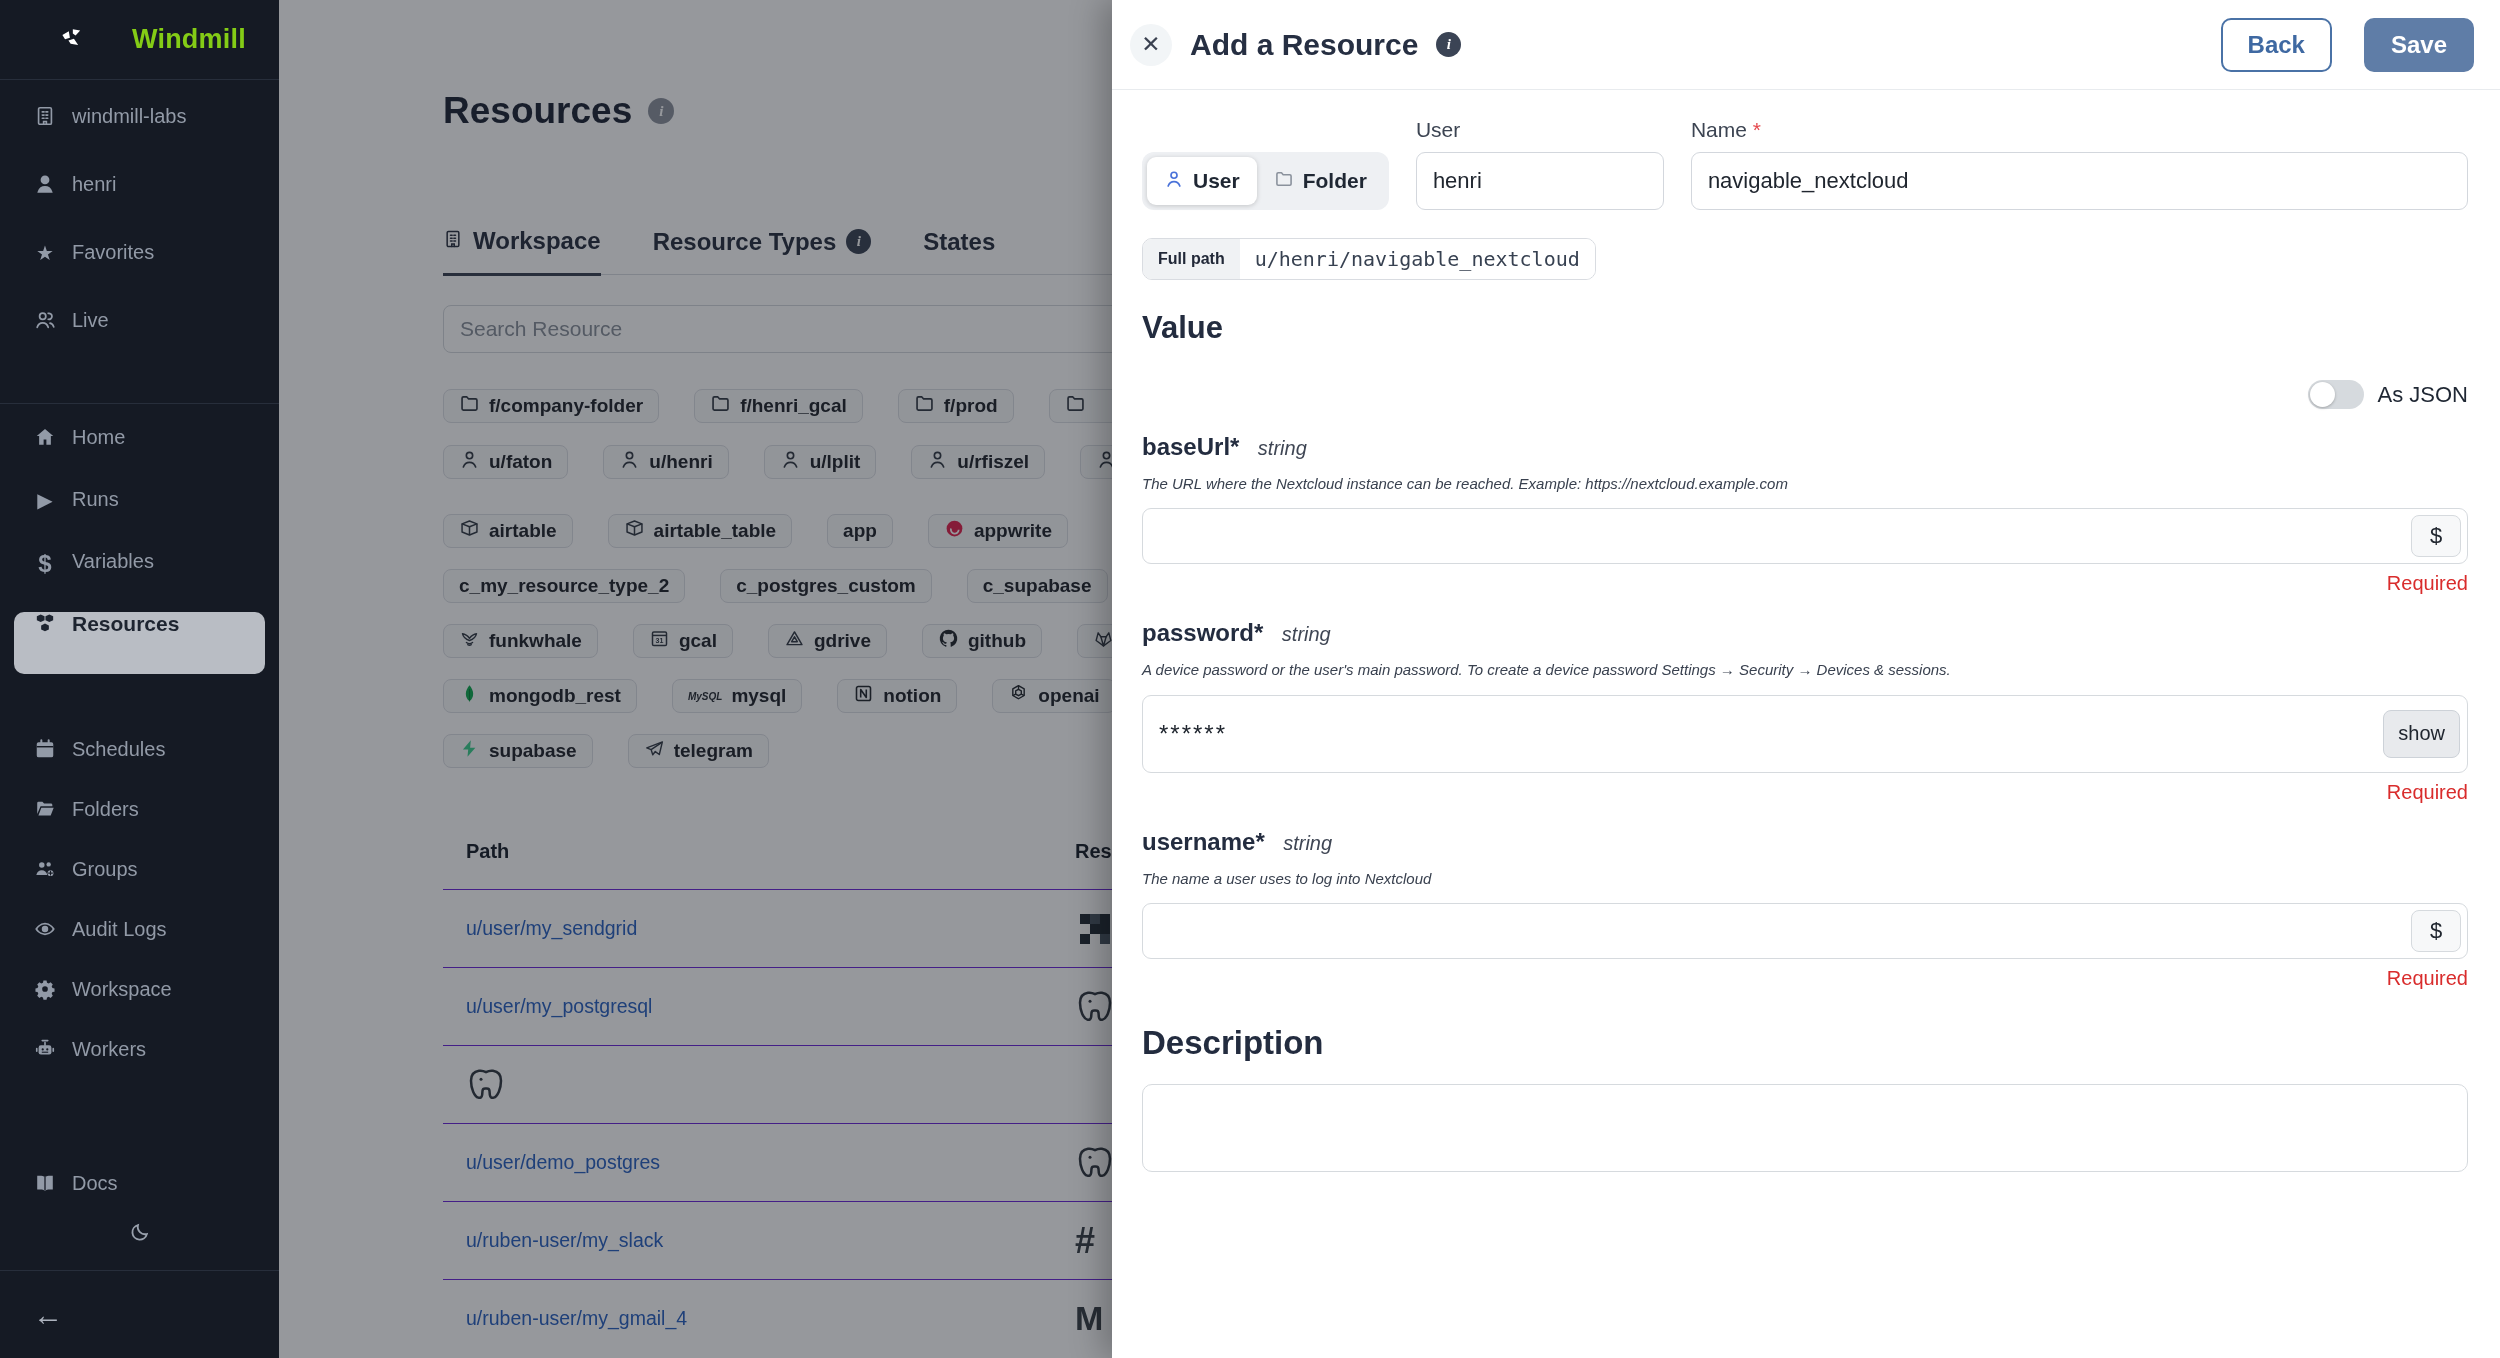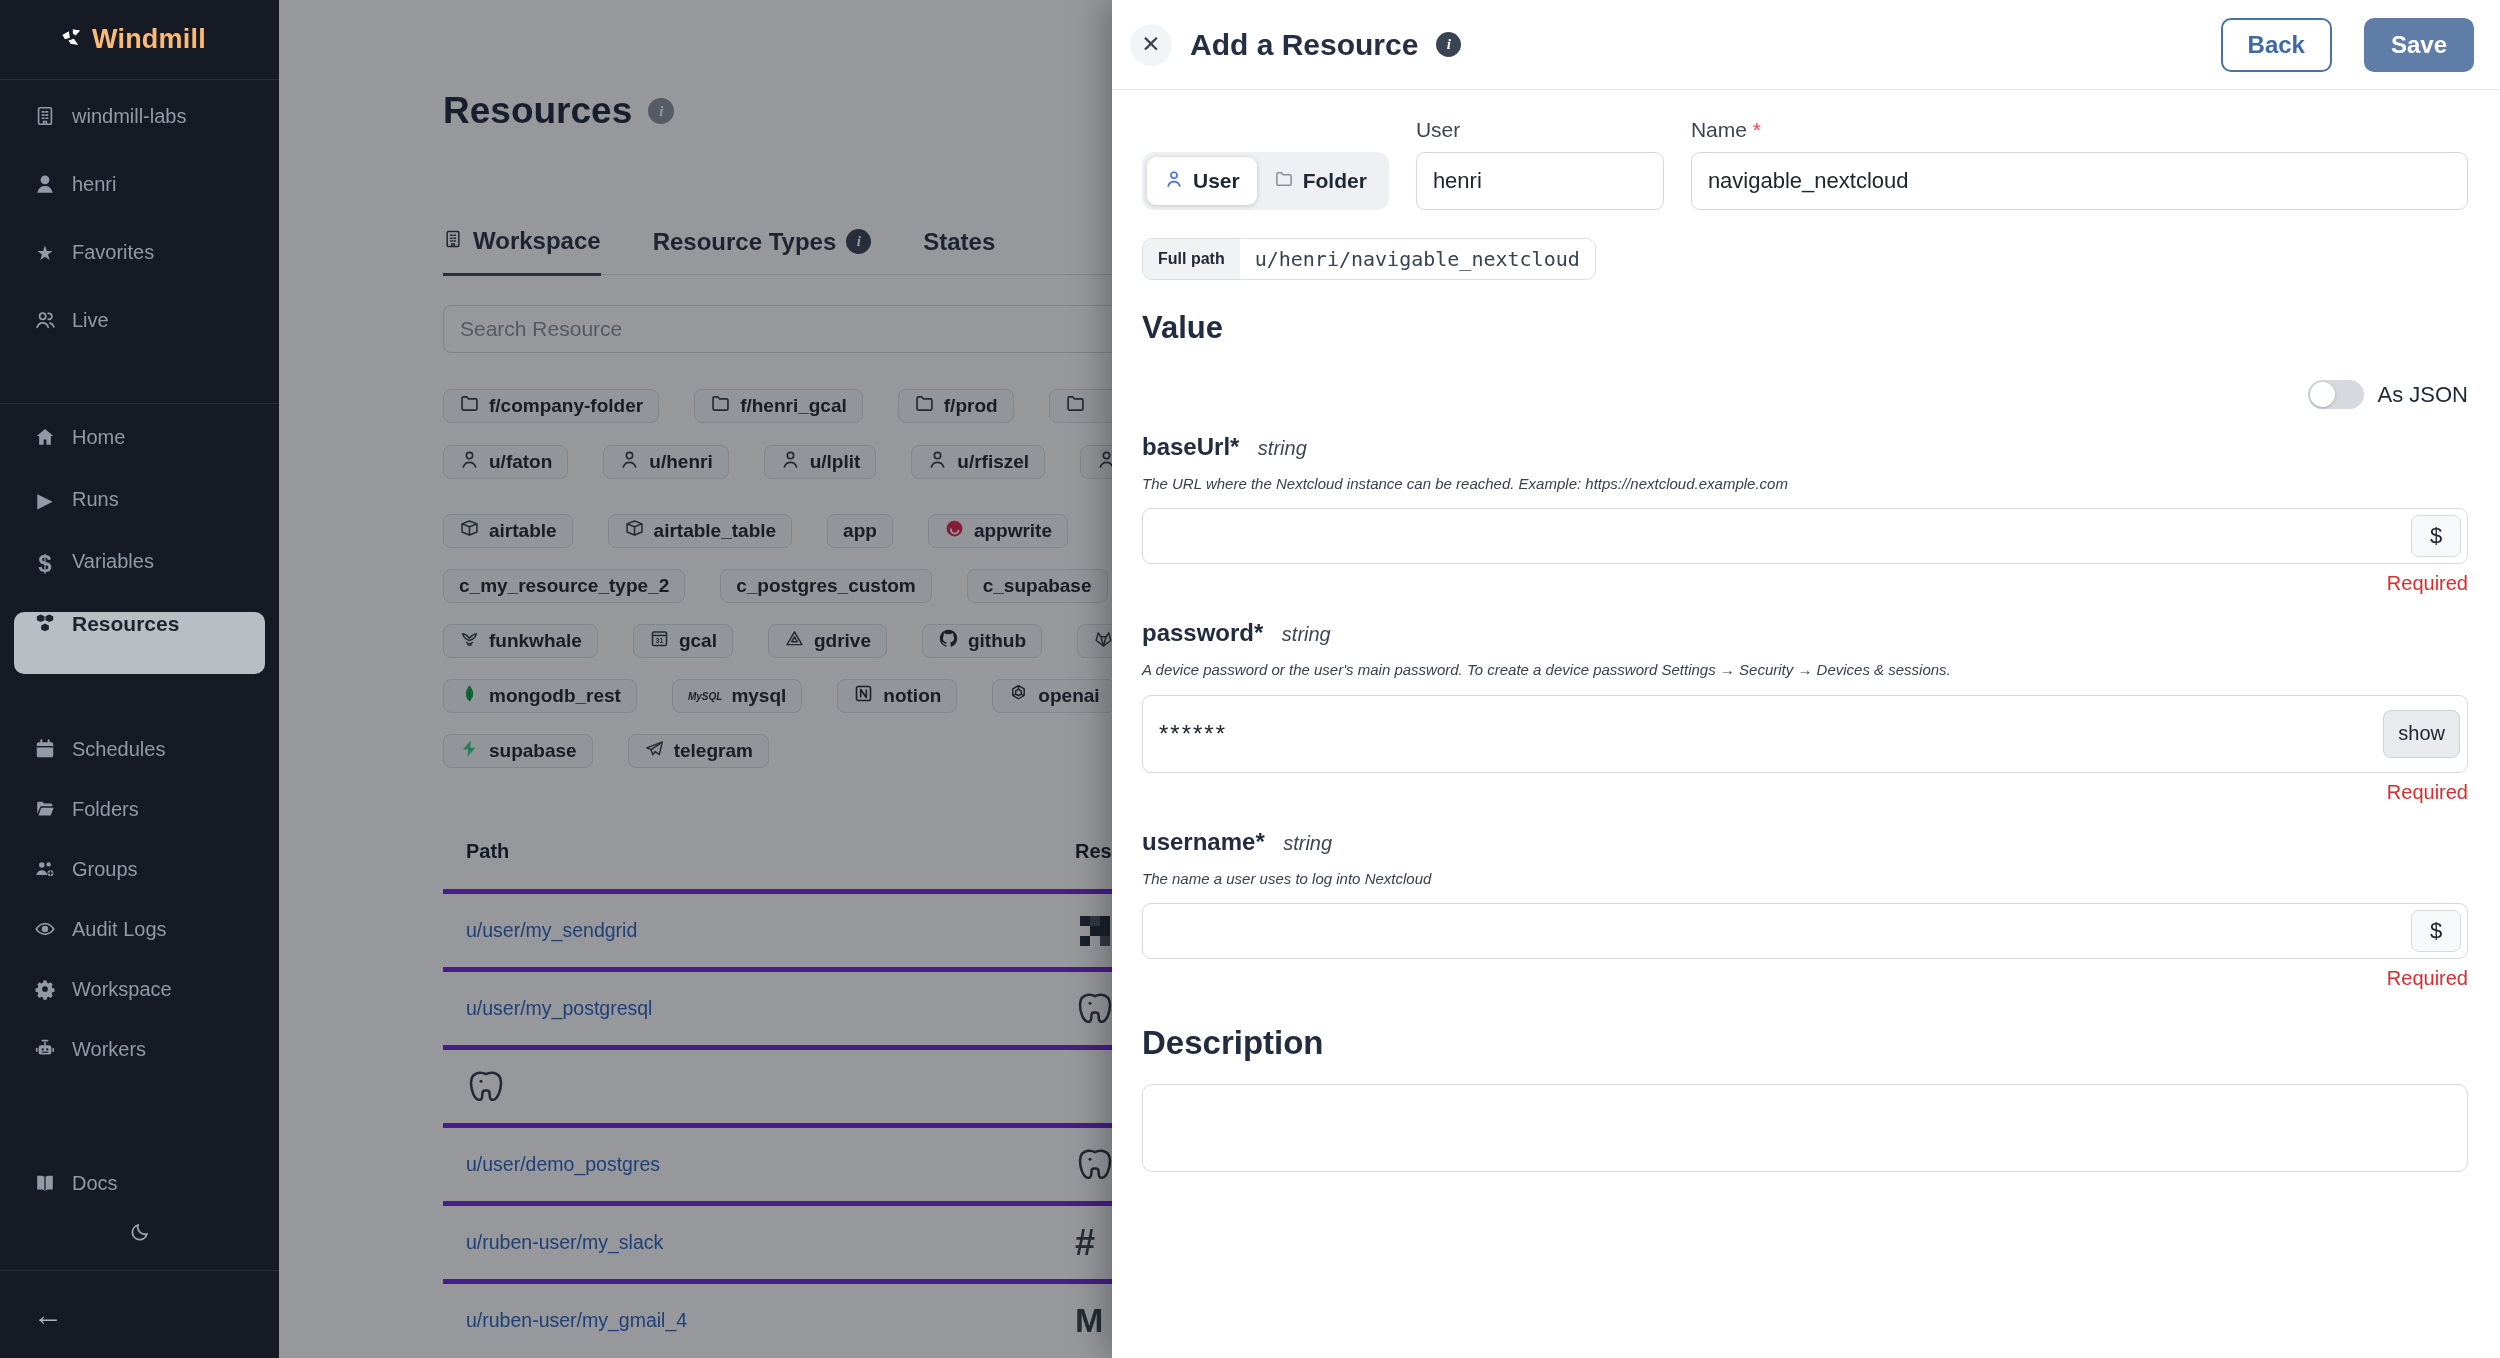--- a/index.html
+++ b/index.html
@@ -5,21 +5,21 @@
   * { box-sizing: border-box; margin: 0; padding: 0; }
   html,body { width:2500px; height:1358px; overflow:hidden; background:#fff;
               font-family:"Liberation Sans",sans-serif; }
   .stage { position:relative; width:2500px; height:1358px; overflow:hidden; }
 
   
   .sidebar { position:absolute; left:0; top:0; width:279px; height:1358px;
              background:#151a24; z-index:15; display:flex; flex-direction:column; }
   .s-logo { height:80px; flex:0 0 auto; display:flex; align-items:center; gap:10px;
             padding-left:60px; border-bottom:1px solid #272e3b; }
-  .s-logo-text { color:#fdba74; font-weight:700; font-size:27px; letter-spacing:.2px; }
+  .s-logo-text { color:#84cc16; font-weight:700; font-size:27px; letter-spacing:.2px;margin-left:40px; }
   .s-group { display:flex; flex-direction:column; }
   .s-item { display:flex; align-items:flex-start; gap:15px; padding-left:33px;
             color:#929aa7; font-size:20px; cursor:pointer; }
   .s-item .glyph { width:24px; display:inline-flex; justify-content:center; font-size:20px; }
   .acct .s-item { height:68px; }
   .s-div { border-top:1px solid #272e3b; }
   .nav1 .s-item { height:62px; }
   .nav2 .s-item { height:60px; }
   .s-item.active { margin:0 14px; padding-left:19px; background:#b9bdc4; border-radius:10px;
                    color:#1d2430; font-weight:700; font-size:21px; }
@@ -56,21 +56,21 @@
   .chip-row.first-typ { margin-top:35px; }
   .chip { display:inline-flex; align-items:center; gap:9px; height:34px; padding:0 15px;
           background:#f8f9fa; border:1px solid #dcdfe4; border-radius:8px; font-weight:600;
           font-size:19px; color:#22262d; cursor:pointer; flex:0 0 auto; }
   .chip.stub { min-width:88px; }
   .tinytext { font-size:10px; font-style:italic; font-weight:700; color:#2a2f36; }
 
   .m-table { margin-top:72px; width:1300px; }
   .t-head { display:flex; padding:0 0 26px 23px; font-size:20px; font-weight:700; color:#1a202c; }
   .t-col1 { flex:0 0 609px; }
-  .t-row { display:flex; align-items:center; height:78px; border-top:5px solid #6d28d9;
+  .t-row { display:flex; align-items:center; height:78px; border-top:1px solid #6d28d9;
            padding-left:23px; }
   .t-link { color:#2b62c1; font-size:19.5px; text-decoration:none; cursor:pointer; }
   .t-typeicon { display:inline-flex; align-items:center; font-size:28px; font-weight:700; color:#3a4148; }
   svg.ic40 { width:40px; height:40px; }
 
   
   .overlay { position:absolute; left:279px; top:0; right:0; bottom:0;
              background:rgba(16,20,29,0.44); z-index:10; }
 
   

